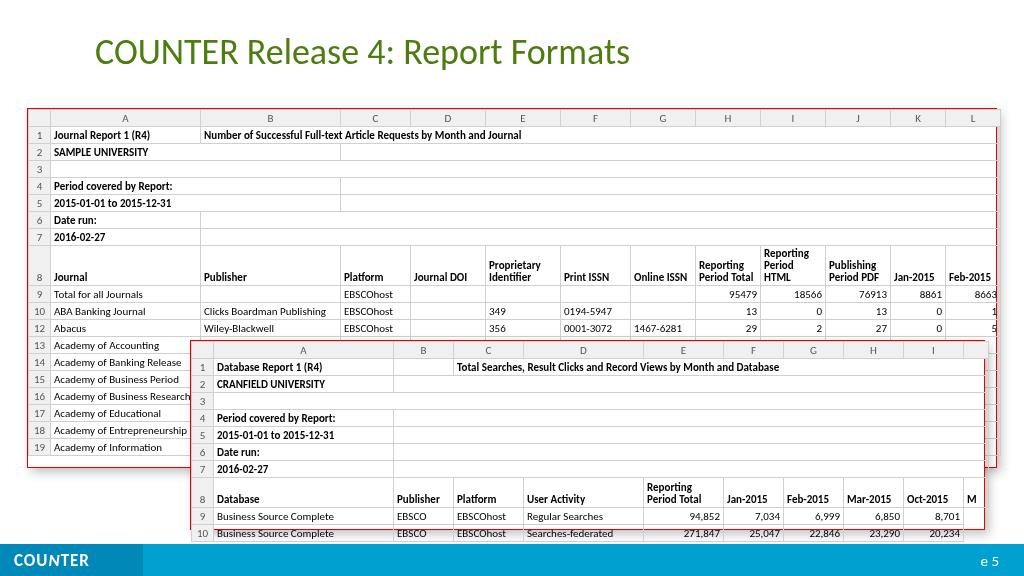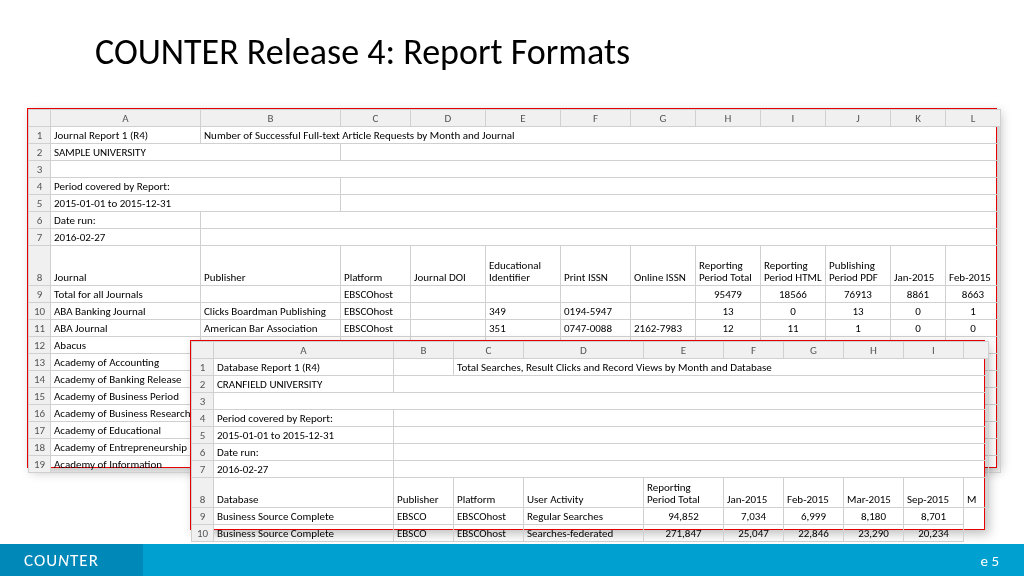--- a/index.html
+++ b/index.html
@@ -1,28 +1,28 @@
 <!DOCTYPE html>
 <html><head>
 <meta charset="utf-8">
 <style>
 *{box-sizing:border-box;margin:0;padding:0}
 body{width:1024px;height:576px;background:#fff;font-family:Calibri,Arial,sans-serif;position:relative;overflow:hidden}
-.title{font-size:36px;font-weight:400;color:#000000;padding:30px 0 0 95px}
+.title{font-size:36px;font-weight:400;color:#4d7c0f;padding:30px 0 0 95px}
 .sheet{position:absolute;background:#fff;border:1px solid #e60000;box-shadow:4px 4px 10px rgba(0,0,0,.25)}
 .s1{left:27px;top:108px;width:970px;height:360px}
 .s2{left:190px;top:340px;width:795px;height:190px;background:#fff}
 table{border-collapse:collapse;width:100%;font-size:11px;table-layout:fixed}
 th,td{border:1px solid #d0d0d0;padding:1px 3px;text-align:left;white-space:nowrap;overflow:hidden;text-overflow:clip;vertical-align:bottom;height:17px}
 th{background:#f0f0f0;font-weight:400;color:#555;text-align:center}
 .rh{background:#f0f0f0;color:#555;text-align:center;width:22px}
-.b{font-weight:400}
-.r{text-align:center}
+.b{font-weight:700}
+.r{text-align:right}
 .footer{position:absolute;bottom:0;left:0;width:100%;height:32px;background:linear-gradient(to right,#0088b8 0,#0088b8 14%,#00a0d0 14%,#00a0d0 100%);color:#fff;display:flex;align-items:center;font-size:11px}
-.logo{font-size:17px;font-weight:400;letter-spacing:1px;padding-left:24px}
+.logo{font-size:17px;font-weight:700;letter-spacing:1px;padding-left:14px}
 .logo .sl{font-style:italic}
 .pg{position:absolute;right:25px;bottom:6px;color:#fff;font-size:15px}
 .wrap{white-space:normal;line-height:1.1;vertical-align:bottom}
 </style>
 </head>
 <body>
 
 <div class="title">COUNTER Release 4: Report Formats</div>
 
 <div class="sheet s1">
@@ -91,21 +91,21 @@
           <td class="rh">7</td>
           <td class="b">2016-02-27</td>
           <td colspan="11"></td>
         </tr>
 <tr style="height:40px">
           <td class="rh">8</td>
 <td class="b wrap">Journal</td>
           <td class="b wrap">Publisher</td>
           <td class="b wrap">Platform</td>
           <td class="b wrap">Journal DOI</td>
-          <td class="b wrap">Educational Identifier</td>
+          <td class="b wrap">Proprietary Identifier</td>
           <td class="b wrap">Print ISSN</td>
           <td class="b wrap">Online ISSN</td>
           <td class="b wrap">Reporting Period Total</td>
           <td class="b wrap">Reporting Period HTML</td>
           <td class="b wrap">Publishing Period PDF</td>
           <td class="b wrap">Jan-2015</td>
           <td class="b wrap">Feb-2015</td>
         </tr>
 </tbody>
       <tbody id="s1rows">
@@ -131,35 +131,20 @@
           <td>EBSCOhost</td>
           <td></td>
           <td>349</td>
           <td>0194-5947</td>
           <td></td>
           <td class="r">13</td>
           <td class="r">0</td>
           <td class="r">13</td>
           <td class="r">0</td>
           <td class="r">1</td>
-        </tr>
-        <tr>
-          <td class="rh">11</td>
-          <td>ABA Journal</td>
-          <td>American Bar Association</td>
-          <td>EBSCOhost</td>
-          <td></td>
-          <td>351</td>
-          <td>0747-0088</td>
-          <td>2162-7983</td>
-          <td class="r">12</td>
-          <td class="r">11</td>
-          <td class="r">1</td>
-          <td class="r">0</td>
-          <td class="r">0</td>
         </tr>
         <tr>
           <td class="rh">12</td>
           <td>Abacus</td>
           <td>Wiley-Blackwell</td>
           <td>EBSCOhost</td>
           <td></td>
           <td>356</td>
           <td>0001-3072</td>
           <td>1467-6281</td>
@@ -345,35 +330,35 @@
 <tr style="height:30px">
           <td class="rh">8</td>
 <td class="b wrap">Database</td>
           <td class="b wrap">Publisher</td>
           <td class="b wrap">Platform</td>
           <td class="b wrap">User Activity</td>
           <td class="b wrap">Reporting Period Total</td>
           <td class="b wrap">Jan-2015</td>
           <td class="b wrap">Feb-2015</td>
           <td class="b wrap">Mar-2015</td>
-          <td class="b wrap">Sep-2015</td>
+          <td class="b wrap">Oct-2015</td>
           <td class="b wrap">M</td>
         </tr>
 </tbody>
       <tbody id="s2rows">
         <tr>
           <td class="rh">9</td>
           <td>Business Source Complete</td>
           <td>EBSCO</td>
           <td>EBSCOhost</td>
           <td>Regular Searches</td>
           <td class="r">94,852</td>
           <td class="r">7,034</td>
           <td class="r">6,999</td>
-          <td class="r">8,180</td>
+          <td class="r">6,850</td>
           <td class="r">8,701</td>
         </tr>
         <tr>
           <td class="rh">10</td>
           <td>Business Source Complete</td>
           <td>EBSCO</td>
           <td>EBSCOhost</td>
           <td>Searches-federated</td>
           <td class="r">271,847</td>
           <td class="r">25,047</td>

